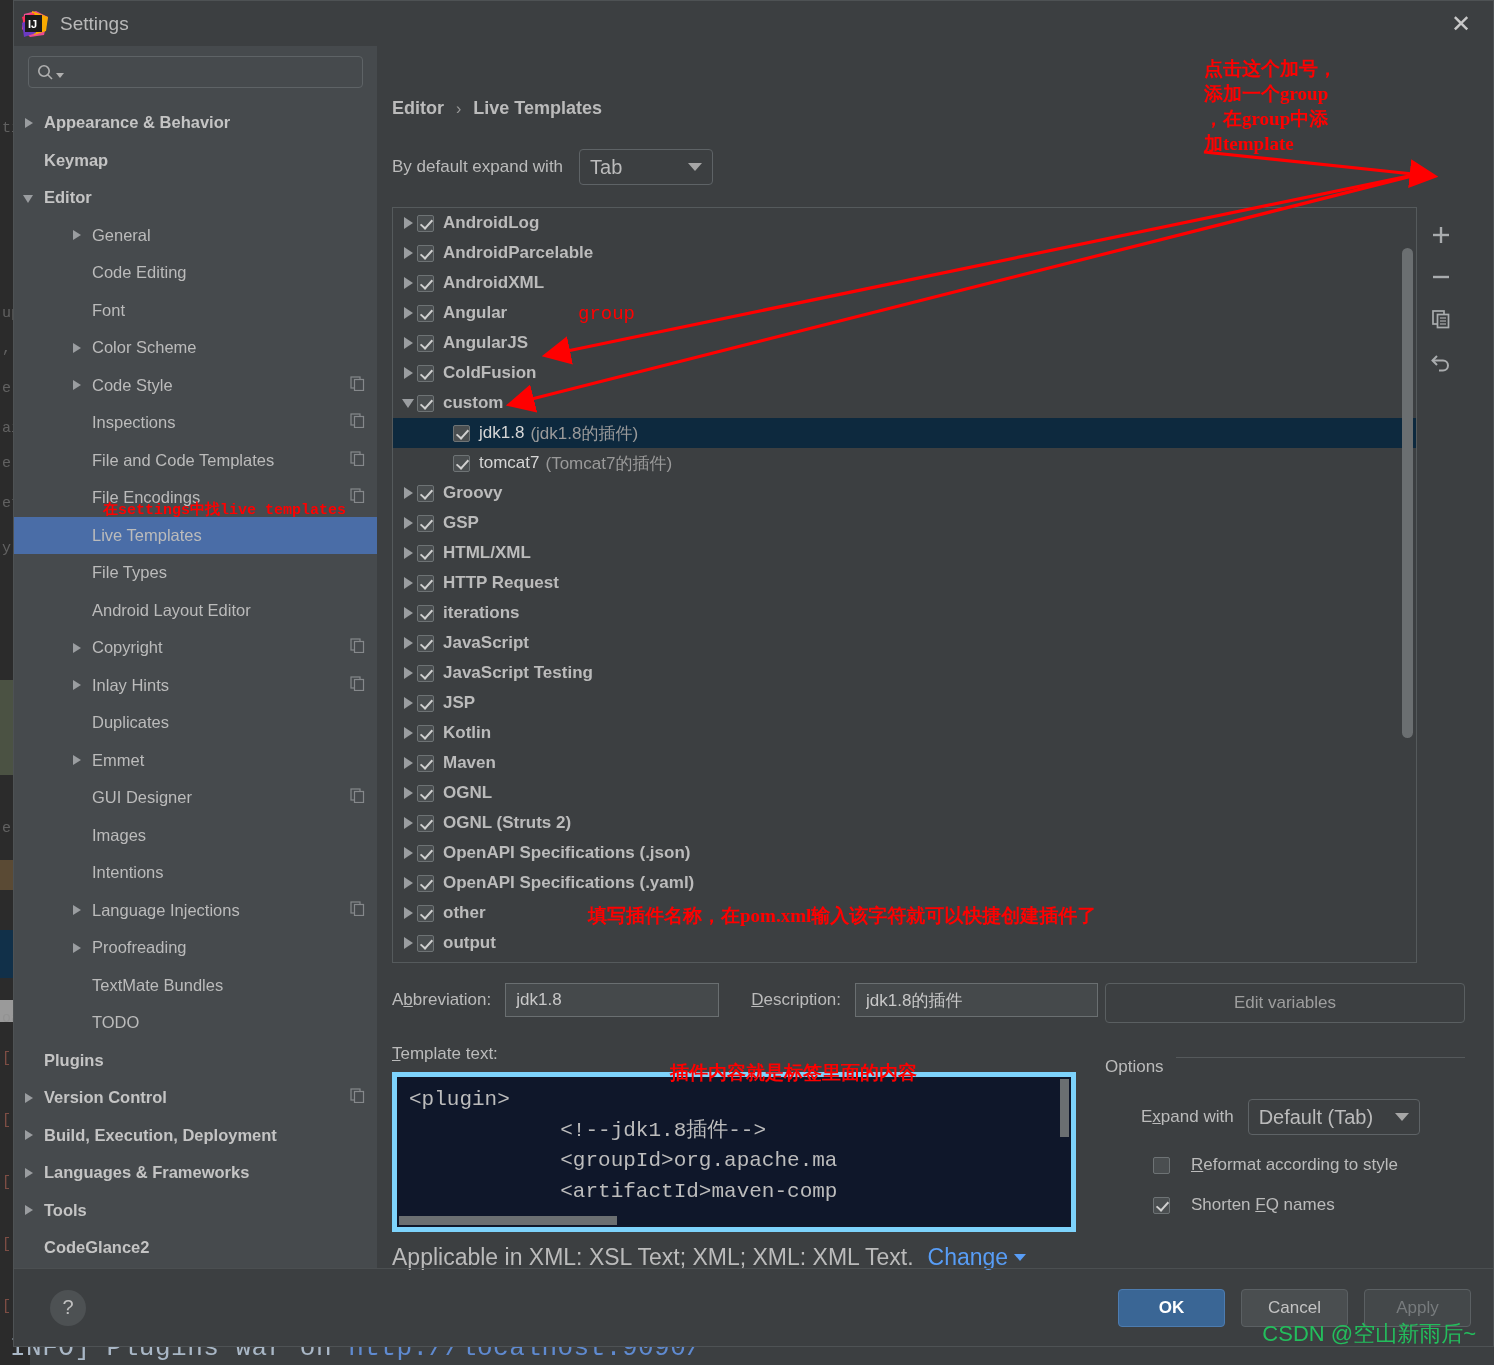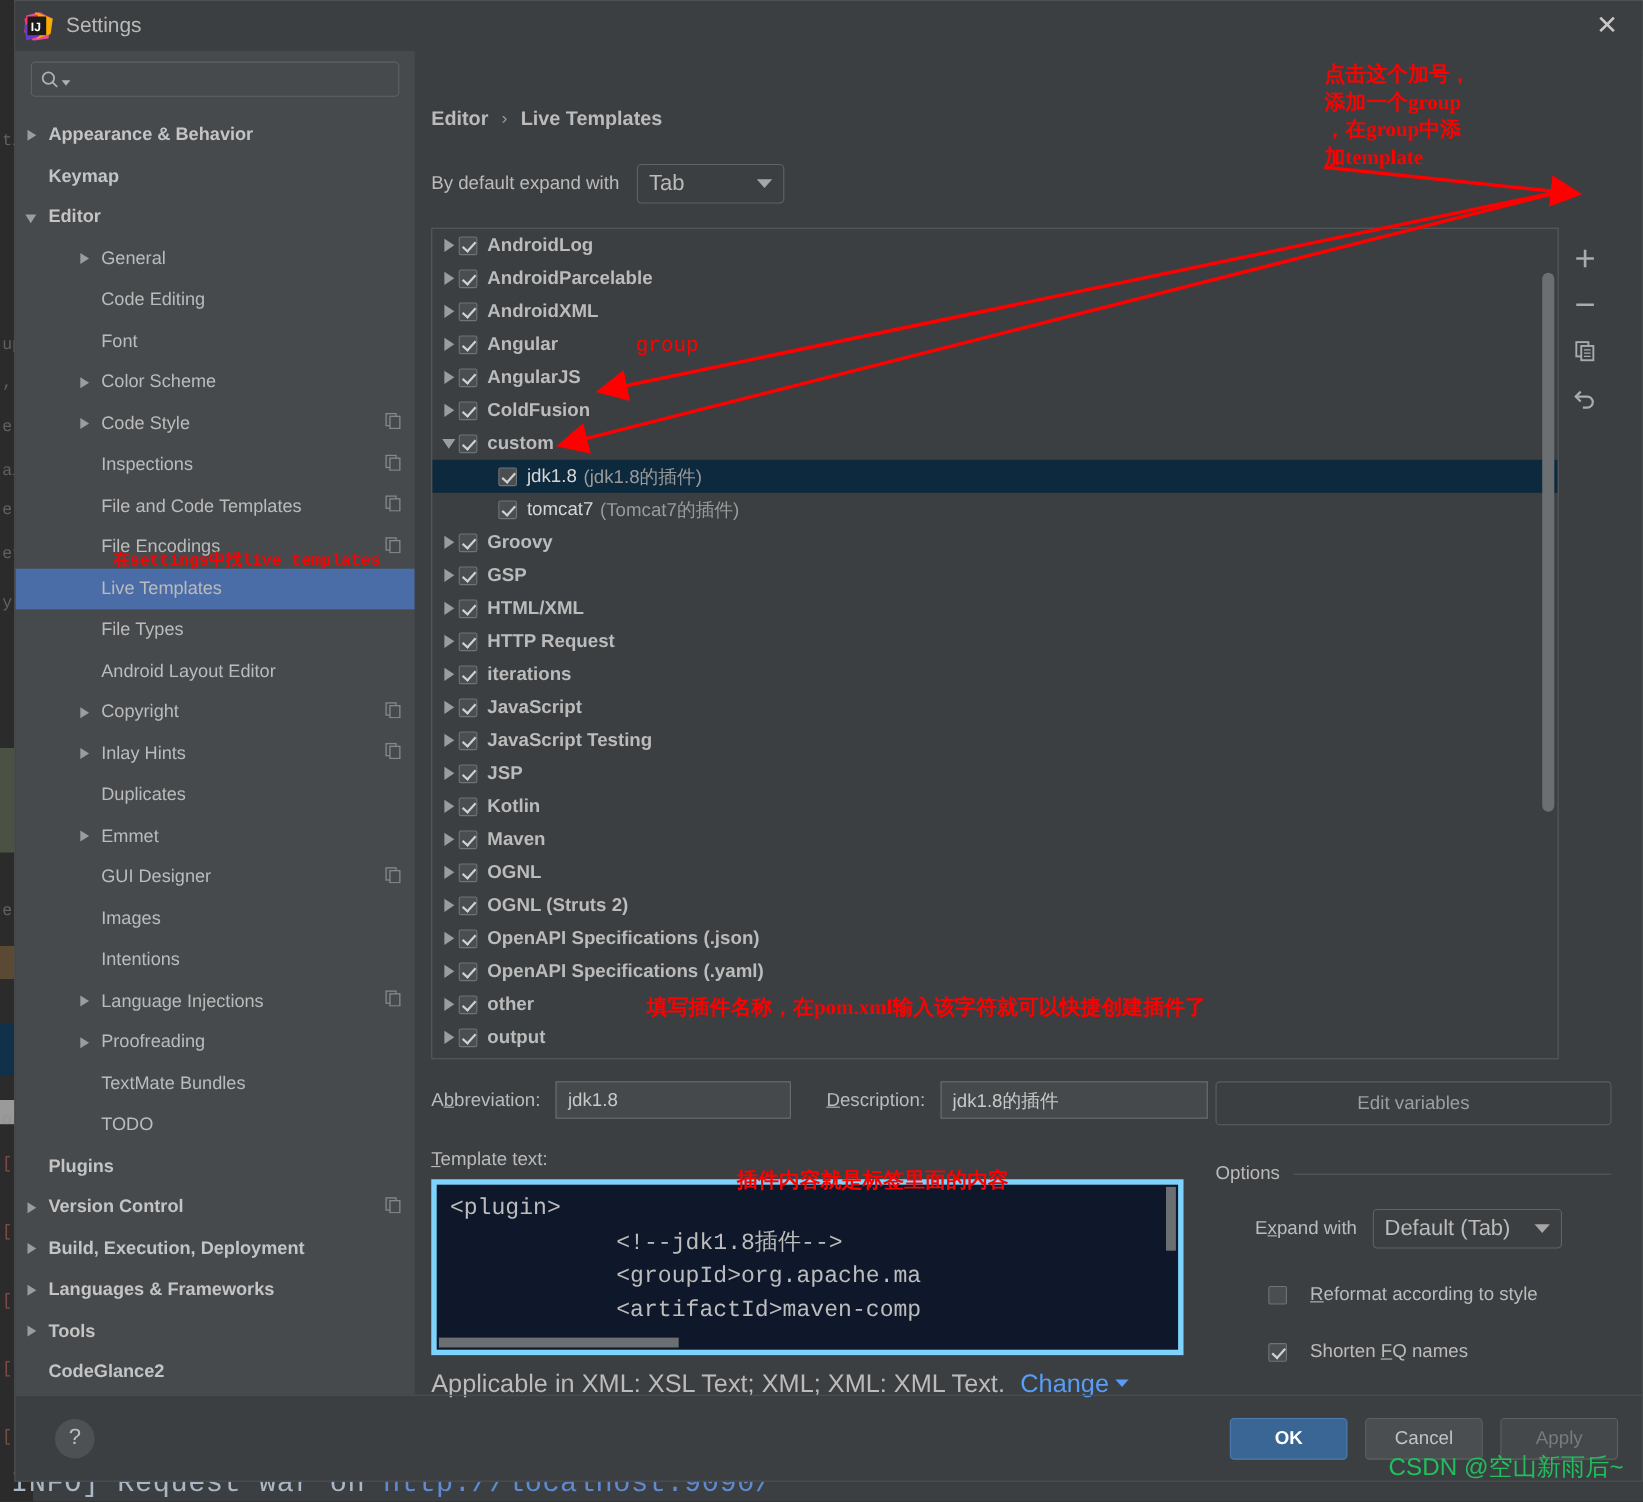--- a/index.html
+++ b/index.html
@@ -186,25 +186,25 @@
     width:0;height:0;border-left:6px solid transparent;border-right:6px solid transparent;
     border-top:7px solid #589df6; margin-left:-8px;
   }
 
   #form-right { width: 360px; flex: none; }
   #edit-vars {
     width: 100%; height: 40px; border: 1px solid #5a5f61; border-radius: 4px;
     background: #3c3f41; color: #9e9e9e; font-size: 17px;
     display: flex; align-items: center; justify-content: center;
   }
-  #opt-header { margin-top: 34px; display: flex; align-items: center; gap: 12px; }
+  #opt-header { margin-top: 34px; display: flex; gap: 12px; }
   #opt-header .otitle { font-size: 17px; color: #bbbbbb; }
   #opt-header .oline { flex: 1; height: 1px; background: #55595b; }
   #expand2 { margin-top: 22px; display: flex; align-items: center; gap: 14px; padding-left: 36px; }
-  .opt-cb { margin-top: 32px; display: flex; align-items: center; gap: 12px; padding-left: 48px; }
+  .opt-cb { margin-top: 20px; display: flex; align-items: center; gap: 12px; padding-left: 48px; }
   .opt-cb .olbl { font-size: 17px; color: #bbbbbb; }
 
   
   #footer {
     height: 78px; flex: none; border-top: 1px solid #4b4f51;
     display: flex; align-items: center; padding: 0 22px; position: relative;
   }
   #help-btn {
     width: 36px; height: 36px; border-radius: 50%; background: #4d5153;
     display: flex; align-items: center; justify-content: center;
@@ -236,21 +236,21 @@
 </head>
 <body>
 
 <div id="bg">
   <div class="editor-strip"></div>
   <div class="swatch" style="top:680px;height:95px;background:#4b5243;"></div>
   <div class="swatch" style="top:860px;height:30px;background:#5a4a34;"></div>
   <div class="swatch" style="top:930px;height:48px;background:#113049;"></div>
   <div class="swatch" style="top:1000px;height:22px;background:#9a9a9a;"></div>
   <div id="console-line">
-    <span>INFO] Request war on </span><span class="url">http://localhost:9090/</span>
+    <span>INFO] Plugins war on </span><span class="url">http://localhost:9090/</span>
   </div>
 <div class="ghost" style="left: 2px; top: 120px;">tio</div>
     <div class="ghost" style="left: 2px; top: 305px;">up</div>
     <div class="ghost" style="left: 2px; top: 340px;">, U</div>
     <div class="ghost" style="left: 2px; top: 380px;">e</div>
     <div class="ghost" style="left: 2px; top: 420px;">ain</div>
     <div class="ghost" style="left: 2px; top: 455px;">e</div>
     <div class="ghost" style="left: 2px; top: 495px;">et</div>
     <div class="ghost" style="left: 2px; top: 540px;">y'</div>
     <div class="ghost" style="left: 2px; top: 820px;">e</div>

